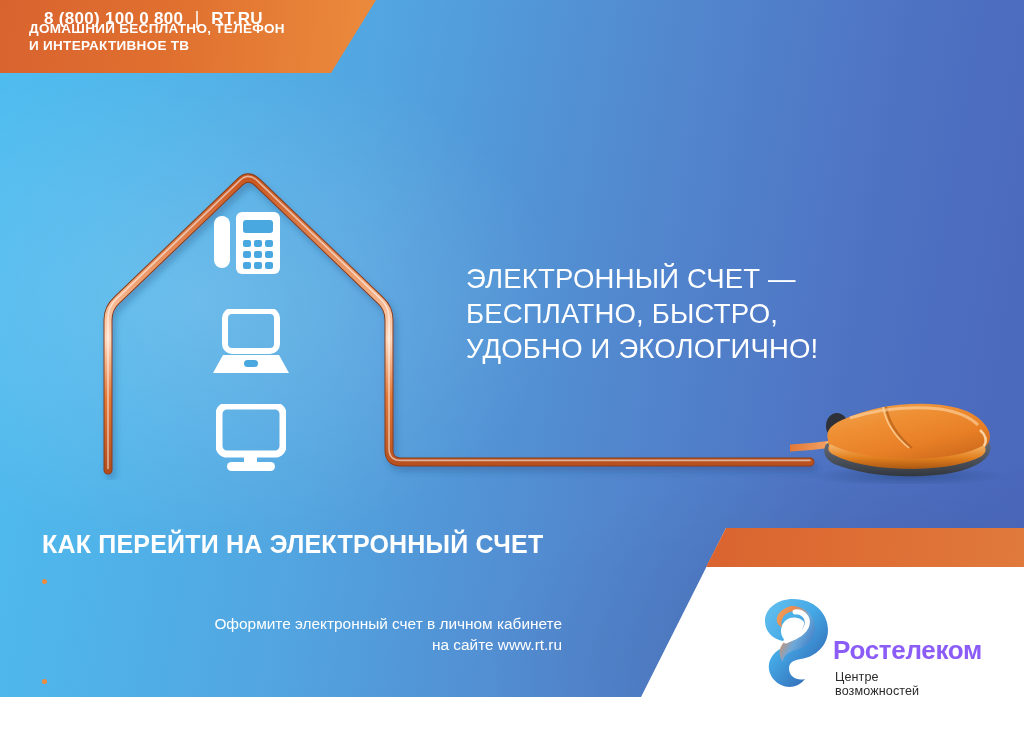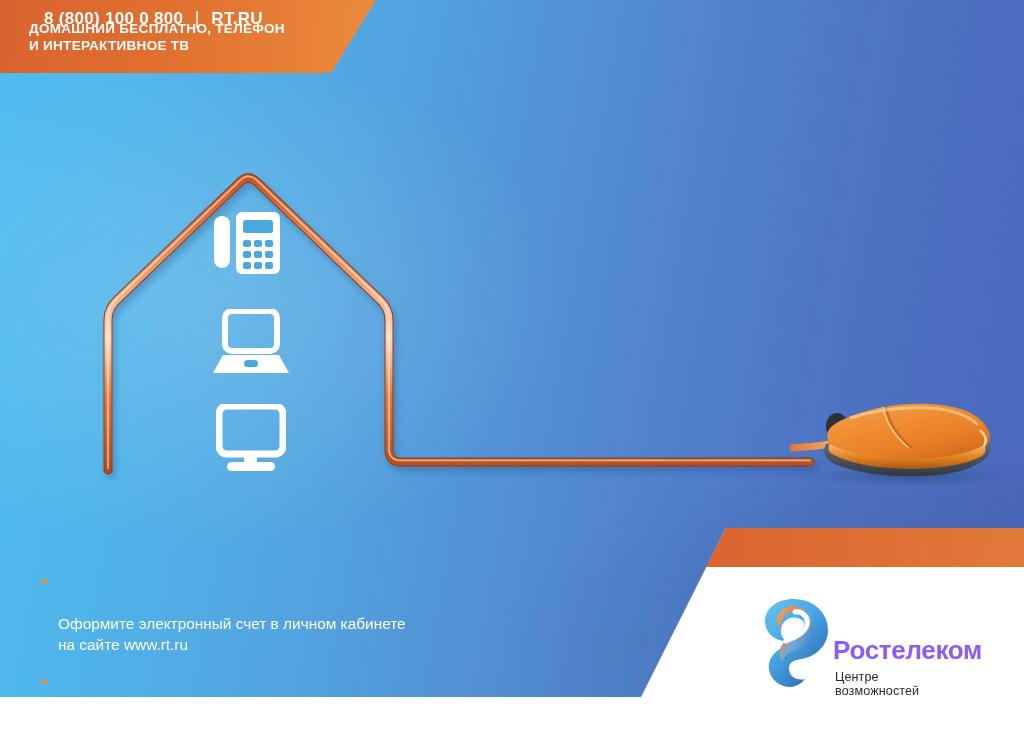--- a/index.html
+++ b/index.html
@@ -129,20 +129,21 @@
     width: 520px;
   }
   .howto-item {
     position: relative;
     padding-left: 16px;
     margin-bottom: 16px;
     color: #ffffff;
     font-size: 15.4px;
     line-height: 21px;
     white-space: pre-line;
+    text-align: right;
   }
   .howto-item .bullet {
     position: absolute;
     left: 0;
     top: 8px;
     width: 5px;
     height: 5px;
     border-radius: 50%;
     background: #ef8b3c;
   }
@@ -362,21 +363,25 @@
 
     <path d="M 60 26 Q 104 12 150 17 Q 176 21 188 33" stroke="#ffd9a8" stroke-width="3" fill="none" opacity="0.6"></path>
 
     <path d="M 190 38 Q 199 46 194 54" stroke="#ffe2bb" stroke-width="2.5" fill="none" opacity="0.85"></path>
   </svg>
 
   <div class="top-banner"></div>
   <div class="top-banner-text">ДОМАШНИЙ БЕСПЛАТНО, ТЕЛЕФОН
 И ИНТЕРАКТИВНОЕ ТВ</div>
 
-
+  <div class="subheadline">ЭЛЕКТРОННЫЙ СЧЕТ —
+БЕСПЛАТНО, БЫСТРО,
+УДОБНО И ЭКОЛОГИЧНО!</div>
+
+  <div class="howto-title">КАК ПЕРЕЙТИ НА ЭЛЕКТРОННЫЙ СЧЕТ</div>
   <div class="howto-list">
     <div class="howto-item">
       <span class="bullet"></span>
       <span>Оформите электронный счет в личном кабинете
 на сайте www.rt.ru</span>
     </div>
     <div class="howto-item">
       <span class="bullet"></span>
       <span>Или обратитесь в центр продаж и обслуживания
 ОАО «Ростелеком» в Центре продаж и обслуживания</span>

